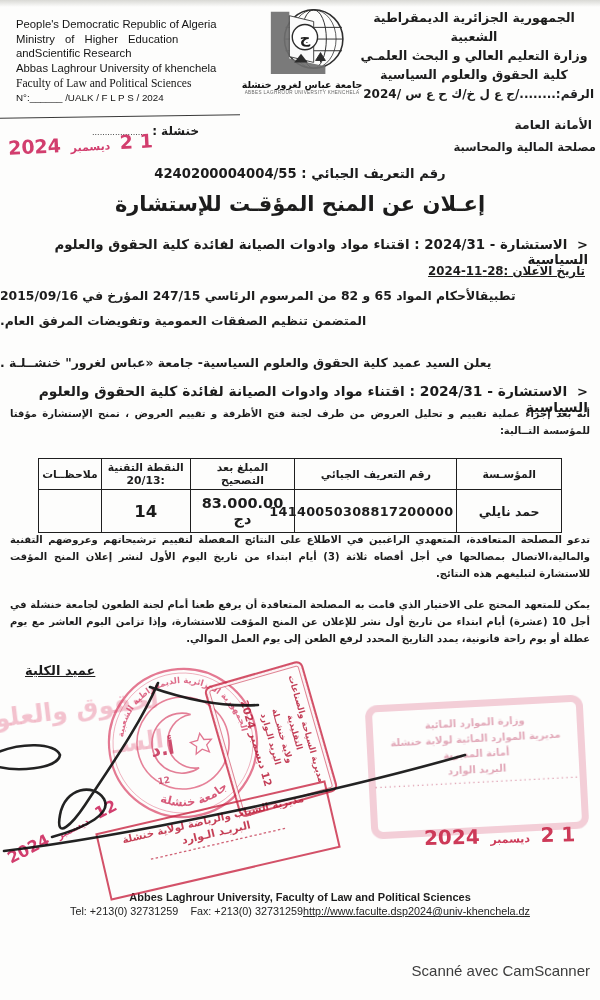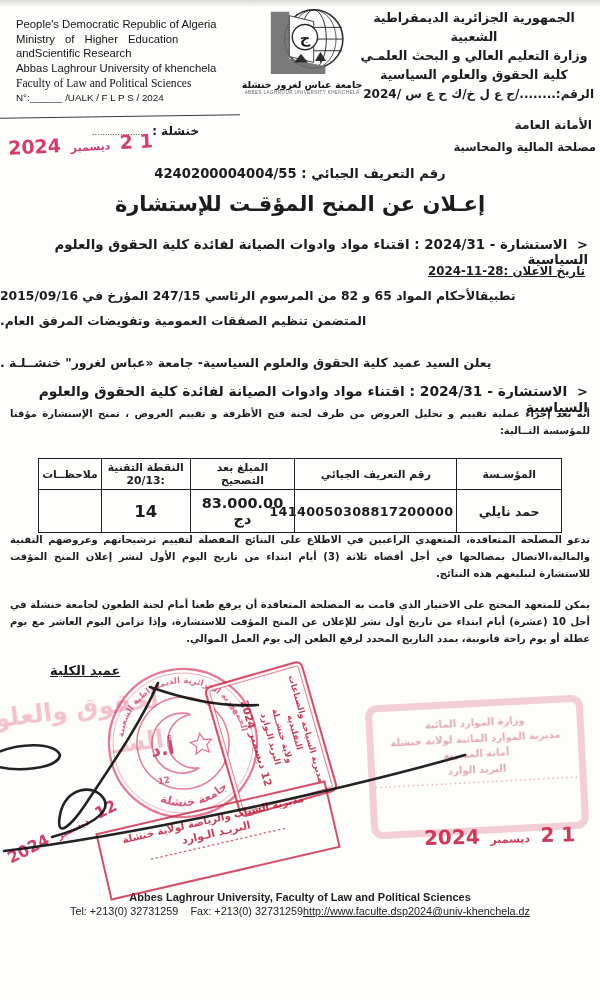--- a/index.html
+++ b/index.html
@@ -66,21 +66,21 @@
   .annc-table th,.annc-table td{border:1.5px solid #1f1f1f;padding:0 3px;text-align:center;}
   .annc-table th{font-size:10.8px;font-weight:700;height:30px;margin-top:13px;}
   .annc-table td{height:42px;font-weight:700;}
   .c-org{font-size:12.5px;}
   .c-tax{font-size:12.8px;letter-spacing:.3px;}
   .c-amt{font-size:14.5px;}
   .c-score{font-size:16.5px;}
 
   
   .dean{position:absolute;left:25px;top:663px;font-size:13px;font-weight:700;
-        text-decoration:underline;direction:rtl;margin-left:25px;}
+        text-decoration:underline;direction:rtl;}
 
   
   .stamp{pointer-events:none;}
   .frag-left{position:absolute;left:-48px;top:692px;width:210px;direction:rtl;
         color:rgba(226,96,132,.38);font-size:25px;font-weight:700;transform:rotate(-7deg);
         filter:blur(.6px);line-height:1.6;z-index:3;}
   .round-stamp{position:absolute;left:100px;top:660px;transform:rotate(-9deg);z-index:3;opacity:.92;}
   .sig{position:absolute;left:-10px;top:655px;z-index:4;}
   .tourism{position:absolute;left:203px;top:688px;width:132px;height:92px;
         transform:rotate(74deg);border:2.2px solid rgba(198,32,62,.78);border-radius:7px;
@@ -293,14 +293,15 @@
   </div>
 
   <div class="footer">
     <div class="f1">Abbes Laghrour University, Faculty of Law and Political Sciences</div>
     <div class="f2">
       <span>Tel: +213(0) 32731259</span>&nbsp;&nbsp;&nbsp;
       <span>Fax: +213(0) 32731259</span><span class="lnk">http://www.faculte.dsp2024@univ-khenchela.dz</span>
     </div>
   </div>
 
+  <div class="camscan">Scanné avec CamScanner</div>
 
 </div>
 
 </body></html>

